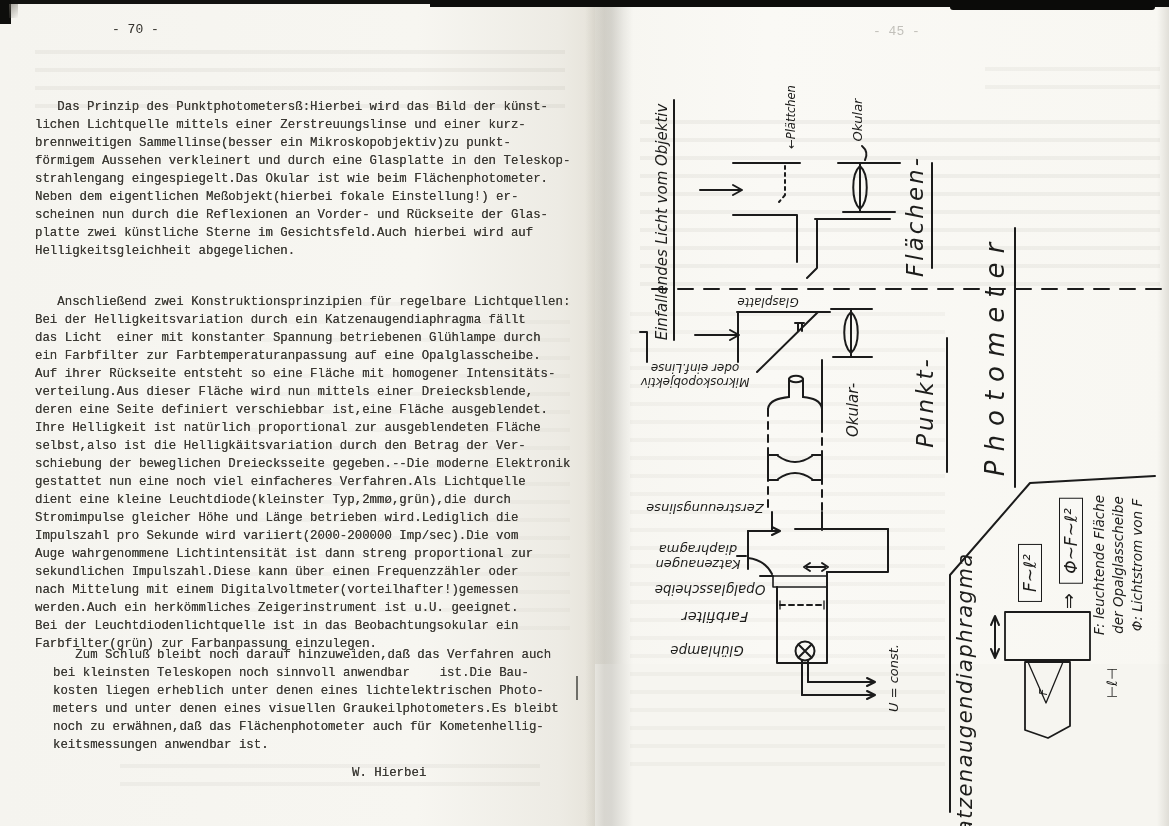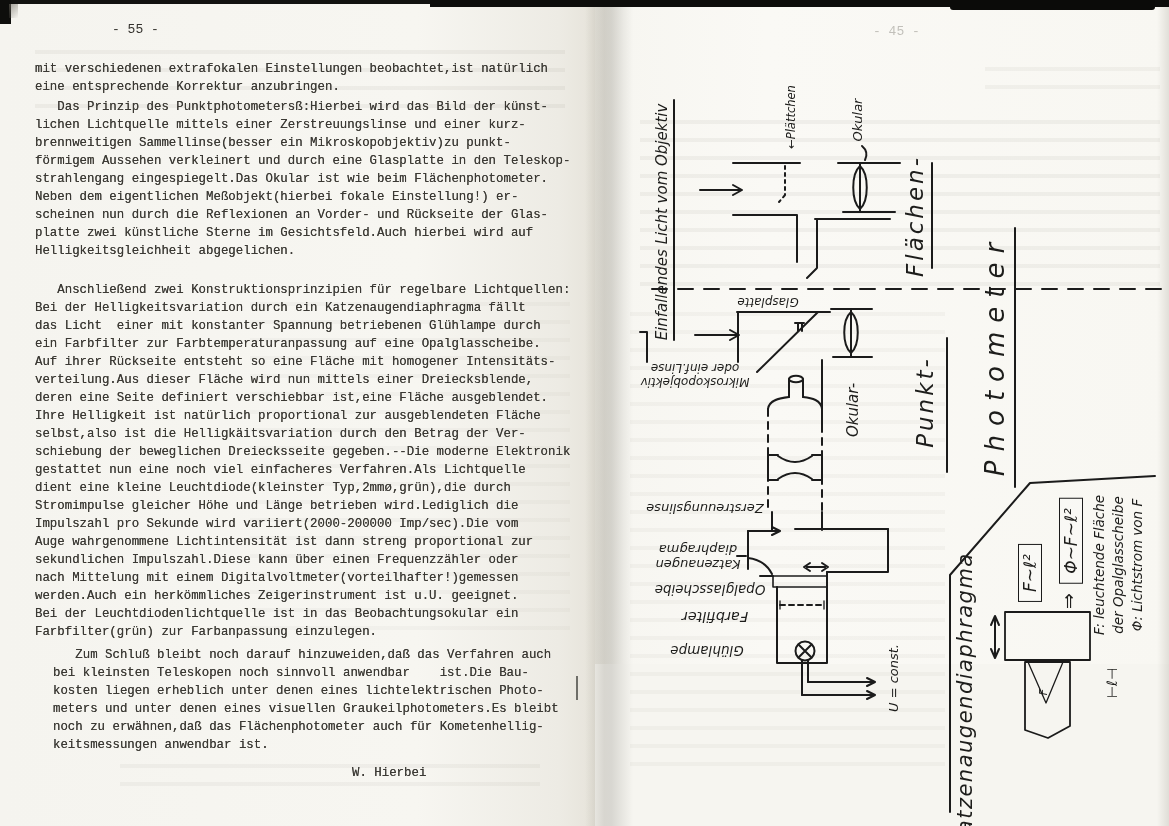--- a/index.html
+++ b/index.html
@@ -40,34 +40,32 @@
       stroke:#1b1b1b;fill:none;stroke-linecap:round;stroke-linejoin:round;}
 </style>
 </head>
 <body>
 
 <div class="abs page-left">
   <div class="abs ghost-stripes" style="left:35px;top:38px;width:530px;height:72px;opacity:.55;"></div>
   <div class="abs ghost-stripes" style="left:250px;top:290px;width:320px;height:350px;opacity:.30;"></div>
   <div class="abs ghost-stripes" style="left:120px;top:752px;width:420px;height:40px;opacity:.45;"></div>
 
-  <div class="abs pageno" style="left:112px;top:22px;">- 55 -</div>
-
-  <div class="abs type" style="left:35px;top:60px;">mit verschiedenen extrafokalen Einstellungen beobachtet,ist natürlich
-eine entsprechende Korrektur anzubringen.</div>
+  <div class="abs pageno" style="left:112px;top:22px;">- 70 -</div>
+
   <div class="abs type" style="left:35px;top:98px;">   Das Prinzip des Punktphotometersß:Hierbei wird das Bild der künst-
 lichen Lichtquelle mittels einer Zerstreuungslinse und einer kurz-
 brennweitigen Sammellinse(besser ein Mikroskopobjektiv)zu punkt-
 förmigem Aussehen verkleinert und durch eine Glasplatte in den Teleskop-
 strahlengang eingespiegelt.Das Okular ist wie beim Flächenphotometer.
 Neben dem eigentlichen Meßobjekt(hierbei fokale Einstellung!) er-
 scheinen nun durch die Reflexionen an Vorder- und Rückseite der Glas-
 platte zwei künstliche Sterne im Gesichtsfeld.Auch hierbei wird auf
 Helligkeitsgleichheit abgegelichen.</div>
-  <div class="abs type" style="left:35px;top:281px;">   Anschließend zwei Konstruktionsprinzipien für regelbare Lichtquellen:
+  <div class="abs type" style="left:35px;top:293px;">   Anschließend zwei Konstruktionsprinzipien für regelbare Lichtquellen:
 Bei der Helligkeitsvariation durch ein Katzenaugendiaphragma fällt
 das Licht  einer mit konstanter Spannung betriebenen Glühlampe durch
 ein Farbfilter zur Farbtemperaturanpassung auf eine Opalglasscheibe.
 Auf ihrer Rückseite entsteht so eine Fläche mit homogener Intensitäts-
 verteilung.Aus dieser Fläche wird nun mittels einer Dreiecksblende,
 deren eine Seite definiert verschiebbar ist,eine Fläche ausgeblendet.
 Ihre Helligkeit ist natürlich proportional zur ausgeblendeten Fläche
 selbst,also ist die Helligkäitsvariation durch den Betrag der Ver-
 schiebung der beweglichen Dreiecksseite gegeben.--Die moderne Elektronik
 gestattet nun eine noch viel einfacheres Verfahren.Als Lichtquelle

